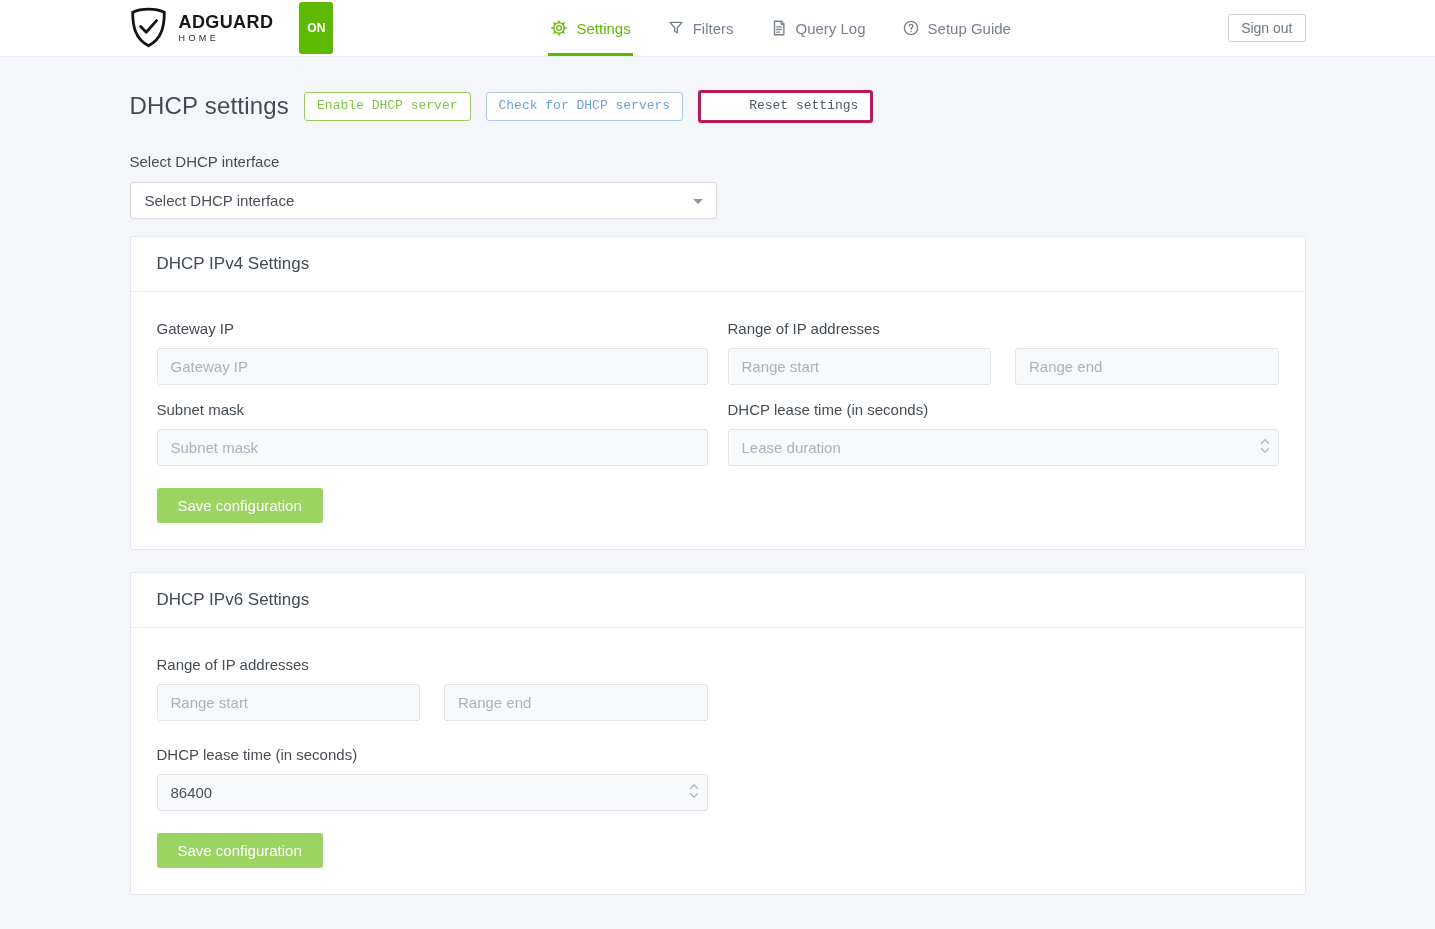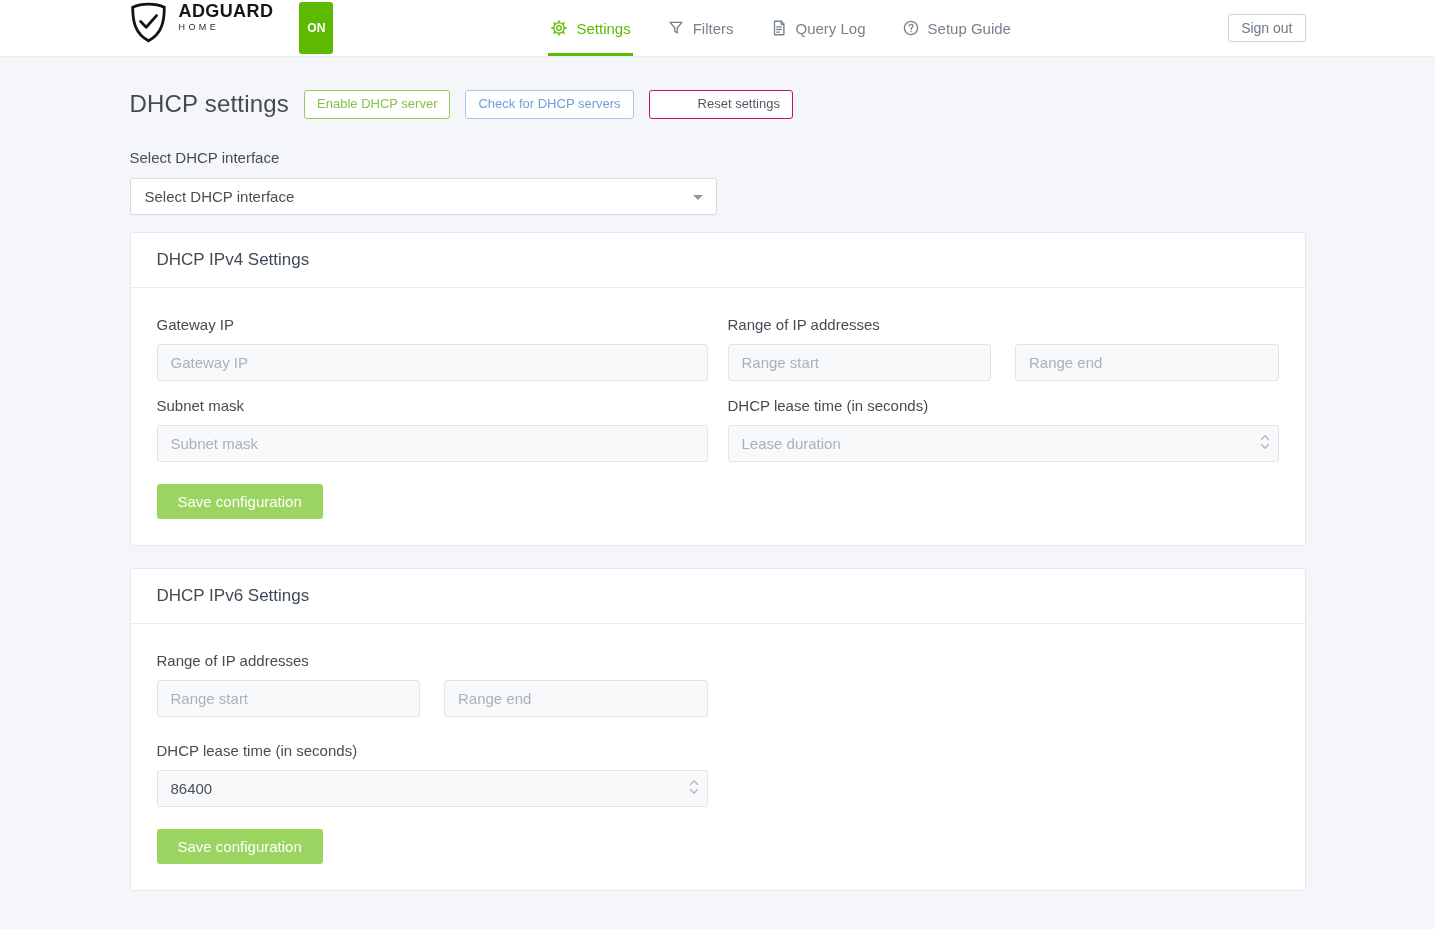--- a/index.html
+++ b/index.html
@@ -12,21 +12,21 @@
   }
 
   
   .header {
     height:57px; background:#ffffff; border-bottom:1px solid #eaedf1;
   }
   .header-inner {
     width:1176px; margin:0 auto; height:100%;
     display:flex; align-items:center;
   }
-  .brand { display:flex; gap:12px; }
+  .brand { display:flex; align-items:center; gap:12px; }
   .brand-text { display:flex; flex-direction:column; line-height:1; }
   .brand-name { font-weight:bold; font-size:18px; letter-spacing:.4px; color:#161616; }
   .brand-sub { font-size:9px; letter-spacing:3.4px; color:#2e2e2e; margin-top:3px; }
   .badge-on {
     margin-left:14px; background:#5eba00; color:#fff; font-size:12px; font-weight:bold;
     padding:19px 8px; border-radius:3px; line-height:1.2;
   }
   .nav { flex:1; display:flex; justify-content:center; gap:36px; height:100%; }
   .nav-item {
     display:flex; align-items:center; gap:8px; font-size:15px; color:#77828e;
@@ -42,25 +42,25 @@
     padding:5px 12px; border-radius:3px; cursor:pointer;
     font-family:"Liberation Sans", sans-serif;
   }
 
   
   .container { width:1176px; margin:0 auto; }
   .page-head { margin-top:33px; display:flex; align-items:center; gap:15px; }
   .page-title { font-size:24px; font-weight:400; color:#434b52; letter-spacing:.2px; }
   .btn {
     font-size:13px; padding:5px 12px; border-radius:3px; background:#fff; cursor:pointer;
-    font-family:Liberation Sans, sans-serif; line-height:1.3;
+    font-family:Liberation Mono, monospace; line-height:1.3;
   }
   .btn-outline-success { border:1px solid #97cb5f; color:#85c348; }
   .btn-outline-primary { border:1px solid #a9c8ec; color:#6f9fd8; }
-  .btn-outline-secondary { border:1px solid #be185d; color:#4f5a64;padding-left:48px; }
+  .btn-outline-secondary { border:3px solid #be185d; color:#4f5a64;padding-left:48px; }
   .page-desc { margin-top:12px; font-size:15px; color:#4f5962; }
 
   .interface-label { margin-top:30px; font-size:15px; color:#454d54; }
   .select {
     margin-top:12px; width:587px; height:37px; background:#fff;
     border:1px solid #d7dce1; border-radius:3px;
     display:flex; align-items:center; padding:0 14px; font-size:15px; color:#495057;
     position:relative; cursor:pointer; box-shadow:0 1px 1px rgba(70,90,110,.04);
   }
   .select-caret {

